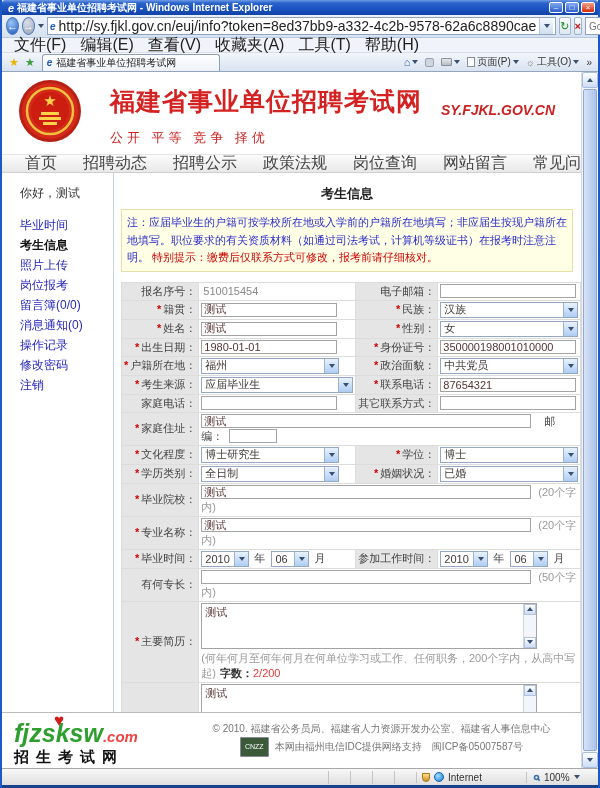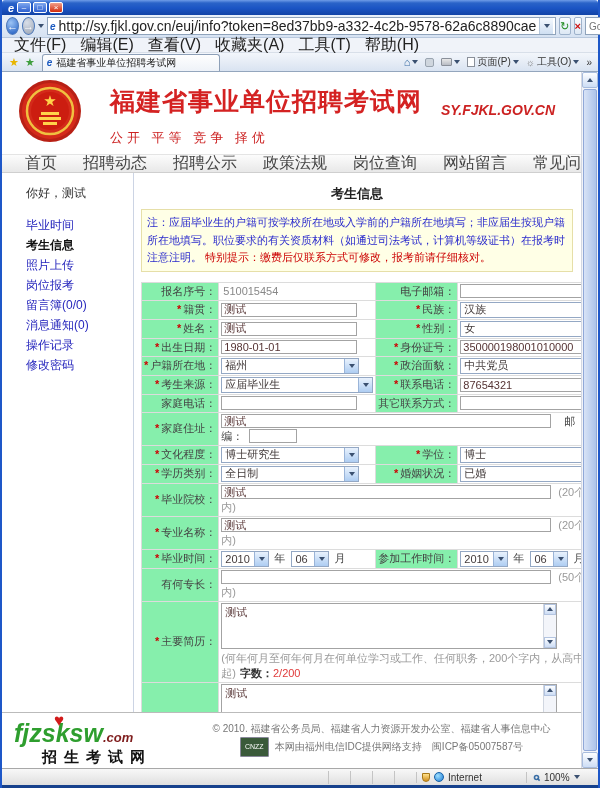--- a/index.html
+++ b/index.html
@@ -90,35 +90,35 @@
   .site-domain { position:absolute; right:26px; top:30px; font-style:italic; font-weight:bold; color:#cc2222; font-size:14px; }
   .site-slogan { margin-top:11px; color:#cc2222; font-size:13px; letter-spacing:4px; }
 
   
   .site-nav { height:19px; background:linear-gradient(#fcfcfc,#e8e8e8); border-top:1px solid #e4e4e4;
               border-bottom:1px solid #cfcfcf; display:flex; align-items:center; padding-left:10px; }
   .nav-item { font-size:16px; color:#444; padding:0 13px; cursor:pointer; white-space:nowrap; }
 
   
   .body-row { flex:1; display:flex; overflow:hidden; }
-  .sidebar { width:132px; border-right:1px solid #ccd4e4; padding:12px 0 0 24px; }
+  .sidebar { width:112px; border-right:1px solid #ccd4e4; padding:12px 0 0 18px; }
   .greeting { font-size:12px; color:#333; margin-bottom:13px; }
   .side-link { display:block; font-size:12px; color:#2626bd; line-height:20px; text-decoration:none; cursor:pointer; }
   .side-link.current { color:#111; font-weight:bold; }
   .main { flex:1; padding:12px 8px 0 7px; overflow:hidden; }
   .page-title { text-align:center; font-size:13px; font-weight:bold; color:#222; margin-bottom:6px; }
 
   .notice { background:#ffffe6; border:1px solid #e6dfa8; padding:4px 5px; font-size:11px; line-height:1.6;
             color:#2b2bcc; }
   .notice .alert { color:#cc0000; }
 
   
   .form-table { width:100%; border-collapse:collapse; margin-top:10px; font-size:11px; }
   .form-table td { border:1px solid #dcdcdc; height:16px; padding:1px 2px; }
-  td.lbl { background:#86efac; text-align:right; color:#444; white-space:nowrap; width:84px;margin-left:24px; }
+  td.lbl { background:#e5e5e5; text-align:right; color:#444; white-space:nowrap; width:84px;margin-left:24px; }
   td.lbl2 { width:92px; }
   .req { color:#cc0000; font-style:normal; margin-right:2px; font-weight:bold; }
   .ti { height:14px; border:1px solid #a3a3a3; font-size:11px; color:#533; padding:0 2px; width:136px;
         font-family:"Liberation Sans","DejaVu Sans",sans-serif; }
   .ti.wide { width:330px; }
   .ti.xs { width:48px; }
   .static-val { color:#888; font-size:11px; padding-left:2px; }
   .hint { color:#999; font-size:11px; margin-left:4px; }
   .inline-lbl { color:#444; margin:0 3px 0 10px; }
   .xpselect { display:inline-flex; align-items:center; height:16px; border:1px solid #94a8c4; background:#fff;
@@ -136,24 +136,24 @@
   .ta-track { flex:1; }
   .ta-hint { margin-top:2px; font-size:11px; color:#999; }
   .cnt-lbl { color:#333; font-weight:bold; margin-left:4px; }
   .cnt { color:#e03a3a; }
 
   
   .site-footer { height:56px; border-top:1px solid #bbb; display:flex; padding-top:6px; }
   .footer-logo { width:180px; position:relative; padding-left:12px; }
   .logo-line { font-weight:bold; font-style:italic; white-space:nowrap; }
   .logo-main { font-size:25px; color:#2e9e2e; }
-  .logo-tld { font-size:13px; color:#7f1d1d; }
+  .logo-tld { font-size:15px; color:#ef4444; }
   .heart-ico { position:absolute; left:52px; top:-8px; color:#d21a1a; font-size:17px; }
   .logo-sub { font-family:"DejaVu Serif","Liberation Serif",serif; font-size:15px; font-weight:bold; color:#111;
-              letter-spacing:7px; margin-left:28px; }
+              letter-spacing:7px; }
   .footer-text { flex:1; font-size:10px; color:#777; padding-top:2px; }
   .footer-line { line-height:16px; display:flex; align-items:center; gap:6px; }
   .cnzz-badge { display:inline-block; background:#3a5a3a; color:#fff; font-size:7px; padding:1px 4px;
                 border:1px solid #889; border-radius:1px; }
 
   
   .statusbar { height:17px; background:linear-gradient(#f8f8f8,#dfdfdf); border-top:1px solid #a8a8a8;
                display:flex; align-items:center; font-size:10px; color:#333; }
   .sb-left { flex:1; }
   .sb-sep { width:22px; height:13px; border-left:1px solid #c4c4c4; }
@@ -167,20 +167,21 @@
   .mag.small { transform:scale(0.8); }
   .winbottom { height:3px; background:#16418c; }
 </style>
 </head>
 <body>
 
 <div class="window">
 
   <div class="titlebar">
     <span class="ie-ico">e</span>
+    <span class="win-title">福建省事业单位招聘考试网 - Windows Internet Explorer</span>
     <span class="win-btns">
       <span class="wbtn">–</span>
       <span class="wbtn">□</span>
       <span class="wbtn close">×</span>
     </span>
   </div>
 
   <div class="addressbar">
     <span class="nav-circle">←</span>
     <span class="nav-circle disabled">→</span>
@@ -287,20 +288,21 @@
         <div class="sidebar">
           <div class="greeting">你好，测试</div>
           <a class="side-link">毕业时间</a>
           <a class="side-link current">考生信息</a>
           <a class="side-link">照片上传</a>
           <a class="side-link">岗位报考</a>
           <a class="side-link">留言簿(0/0)</a>
           <a class="side-link">消息通知(0)</a>
           <a class="side-link">操作记录</a>
           <a class="side-link">修改密码</a>
+          <a class="side-link">注销</a>
         </div>
 
         <div class="main">
           <div class="page-title">考生信息</div>
 
           <div class="notice">
             <span>注：应届毕业生的户籍可按学校所在地或入学前的户籍所在地填写；非应届生按现户籍所在地填写。职位要求的有关资质材料（如通过司法考试，计算机等级证书）在报考时注意注明。</span>
             <span class="alert">特别提示：缴费后仅联系方式可修改，报考前请仔细核对。</span>
           </div>
 

